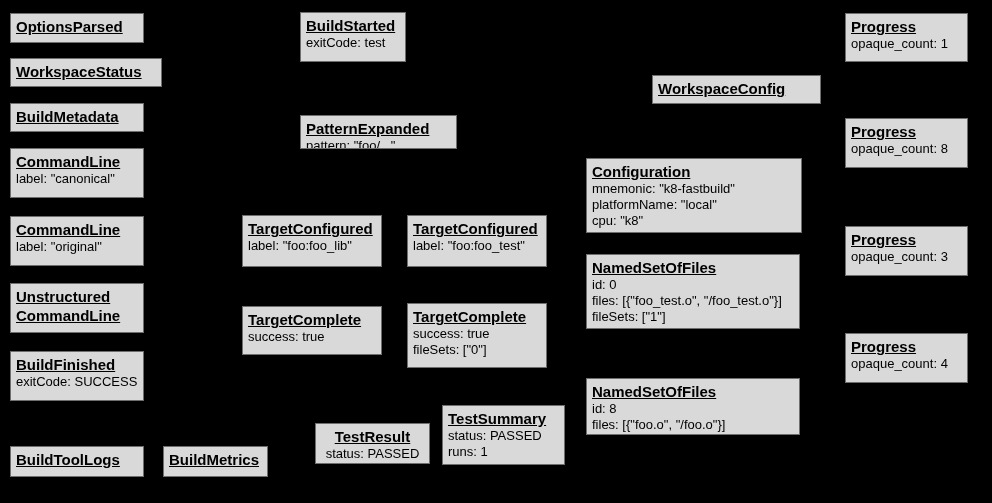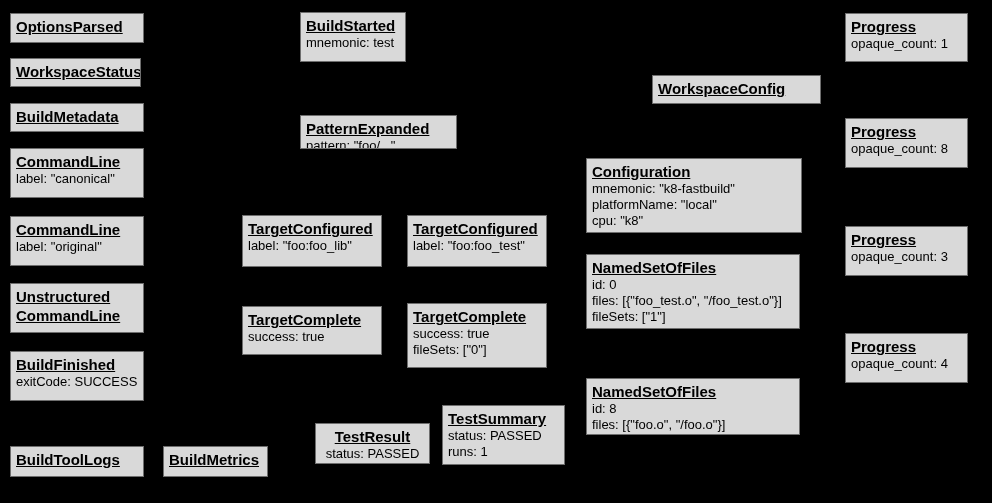--- a/index.html
+++ b/index.html
@@ -41,21 +41,21 @@
   }
 </style>
 </head>
 <body>
 
 <div id="canvas" style="background: rgb(0, 0, 0);">
   <div class="node" style="left: 10px; top: 13px; width: 134px; height: 30px; background: rgb(217, 217, 217); border-color: rgb(110, 110, 110);">
     <div class="node-title">OptionsParsed</div>
   </div>
 
-  <div class="node" style="left: 10px; top: 58px; width: 131px; height: 29px; background: rgb(217, 217, 217); border-color: rgb(110, 110, 110);">
+  <div class="node" style="left: 10px; top: 58px; width: 152px; height: 29px; background: rgb(217, 217, 217); border-color: rgb(110, 110, 110);">
     <div class="node-title">WorkspaceStatus</div>
   </div>
 
   <div class="node" style="left: 10px; top: 103px; width: 134px; height: 29px; background: rgb(217, 217, 217); border-color: rgb(110, 110, 110);">
     <div class="node-title">BuildMetadata</div>
   </div>
 
   <div class="node" style="left: 10px; top: 148px; width: 134px; height: 50px; background: rgb(217, 217, 217); border-color: rgb(110, 110, 110);">
     <div class="node-title">CommandLine</div>
   <div class="node-line">label: "canonical"</div>
@@ -78,21 +78,21 @@
   <div class="node" style="left: 10px; top: 446px; width: 134px; height: 31px; background: rgb(217, 217, 217); border-color: rgb(110, 110, 110);">
     <div class="node-title">BuildToolLogs</div>
   </div>
 
   <div class="node" style="left: 163px; top: 446px; width: 105px; height: 31px; background: rgb(217, 217, 217); border-color: rgb(110, 110, 110);">
     <div class="node-title">BuildMetrics</div>
   </div>
 
   <div class="node" style="left: 300px; top: 12px; width: 106px; height: 50px; background: rgb(217, 217, 217); border-color: rgb(110, 110, 110);">
     <div class="node-title">BuildStarted</div>
-  <div class="node-line">mnemonic: test</div>
+  <div class="node-line">exitCode: test</div>
     </div>
 
   <div class="node" style="left: 300px; top: 115px; width: 157px; height: 34px; background: rgb(217, 217, 217); border-color: rgb(110, 110, 110);">
     <div class="node-title">PatternExpanded</div>
   <div class="node-line">pattern: "foo/..."</div>
     </div>
 
   <div class="node" style="left: 242px; top: 215px; width: 140px; height: 52px; background: rgb(217, 217, 217); border-color: rgb(110, 110, 110);">
     <div class="node-title">TargetConfigured</div>
   <div class="node-line">label: "foo:foo_lib"</div>

